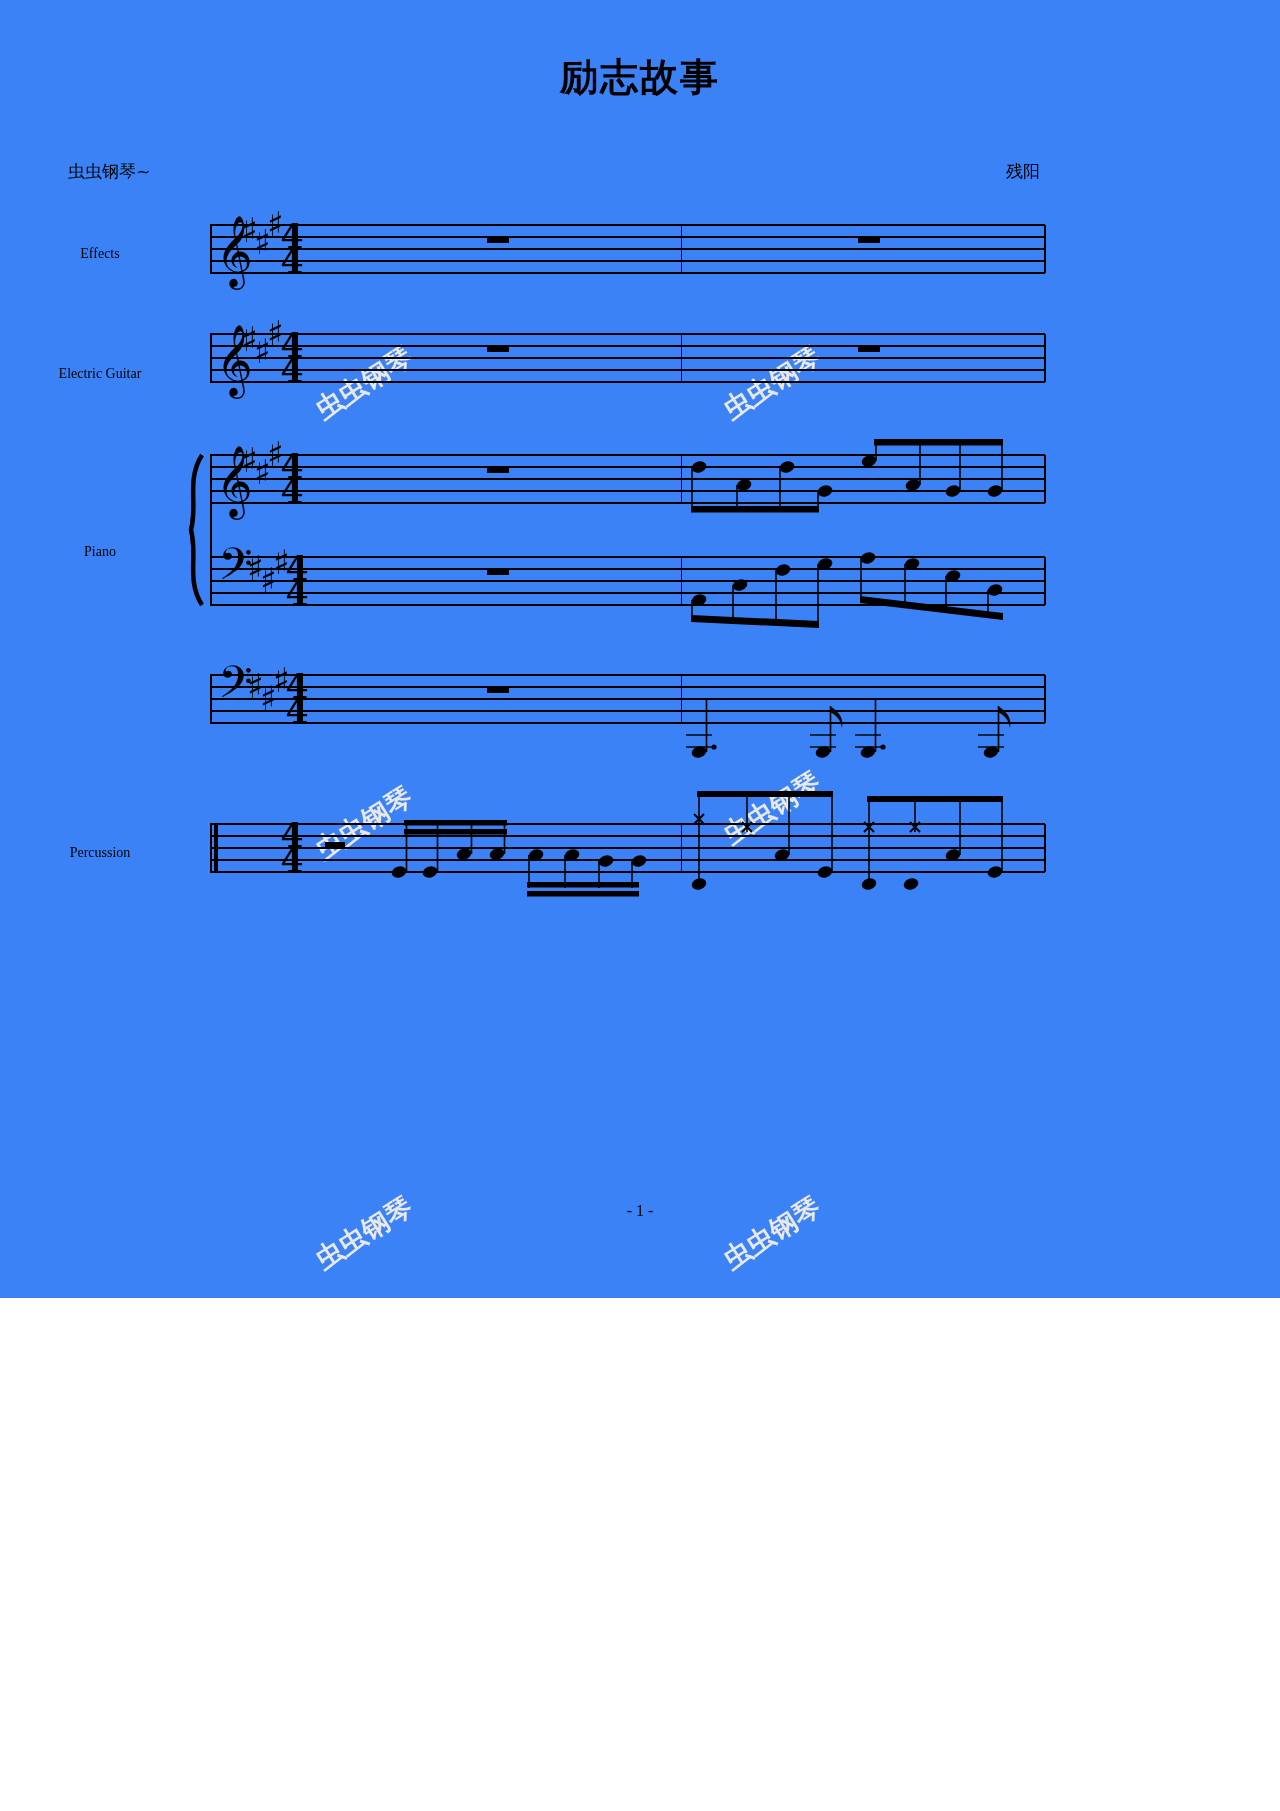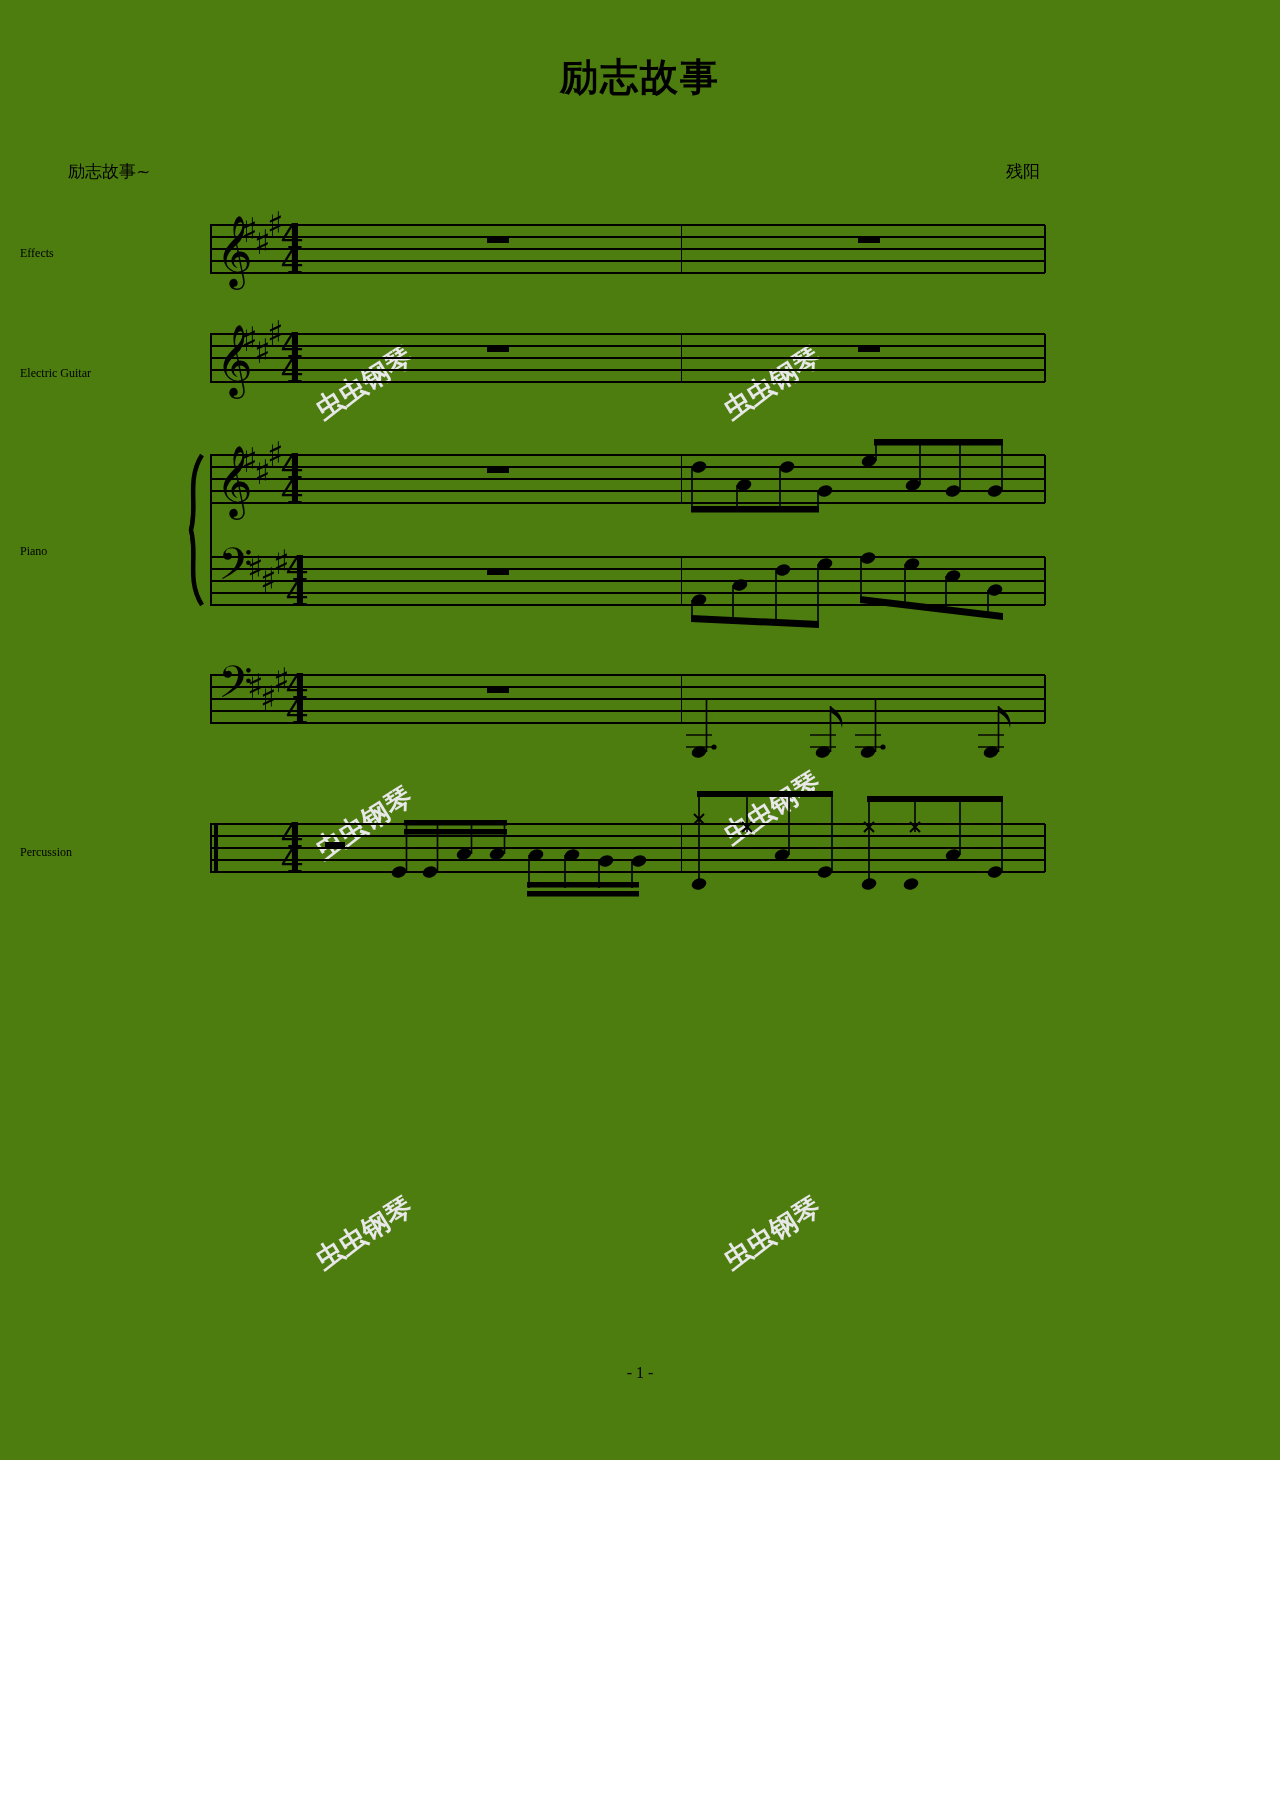--- a/index.html
+++ b/index.html
@@ -12,22 +12,22 @@
     height: 1811px;
     position: relative;
     font-family: "Liberation Serif", serif;
     color: #000000;
     overflow: hidden;
   }
   .page {
     position: absolute;
     left: 0; top: 0;
     width: 1280px;
-    height: 1460px;
-    background: #4d7c0f;
+    height: 1298px;
+    background: #3b82f6;
   }
   .title {
     position: absolute;
     top: 52px;
     left: 0;
     width: 1280px;
     text-align: center;
     font-family: "DejaVu Serif", "Liberation Serif", serif;
     font-size: 38px;
     font-weight: bold;
@@ -52,22 +52,22 @@
     bottom: 78px;
     left: 0;
     width: 1280px;
     text-align: center;
     font-size: 16px;
     font-family: "Liberation Serif", serif;
   }
   .inst-label {
     position: absolute;
     font-family: "Liberation Serif", serif;
-    font-size: 12px;
-    text-align: left;
+    font-size: 14px;
+    text-align: center;
     white-space: nowrap;
   }
   .score {
     position: absolute;
     left: 0; top: 0;
     width: 1280px;
     height: 1811px;
     pointer-events: none;
   }
   .watermark {
@@ -80,21 +80,21 @@
     user-select: none;
     white-space: nowrap;
   }
 </style>
 </head>
 <body>
 
 <div class="page">
 
   <div class="title">励志故事</div>
-  <div class="subtitle-left">励志故事~</div>
+  <div class="subtitle-left">虫虫钢琴~</div>
   <div class="composer-right">残阳</div>
 
   <div class="inst-label" style="top:246px; left:20px; width:160px;">Effects</div>
   <div class="inst-label" style="top:366px; left:20px; width:160px;">Electric Guitar</div>
   <div class="inst-label" style="top:524px; left:20px; width:160px;margin-top:20px;">Piano</div>
   <div class="inst-label" style="top:845px; left:20px; width:160px;">Percussion</div>
 
   <div class="watermark" style="left:310px; top:365px;">虫虫钢琴</div>
   <div class="watermark" style="left:718px; top:365px;">虫虫钢琴</div>
   <div class="watermark" style="left:310px; top:805px;">虫虫钢琴</div>

